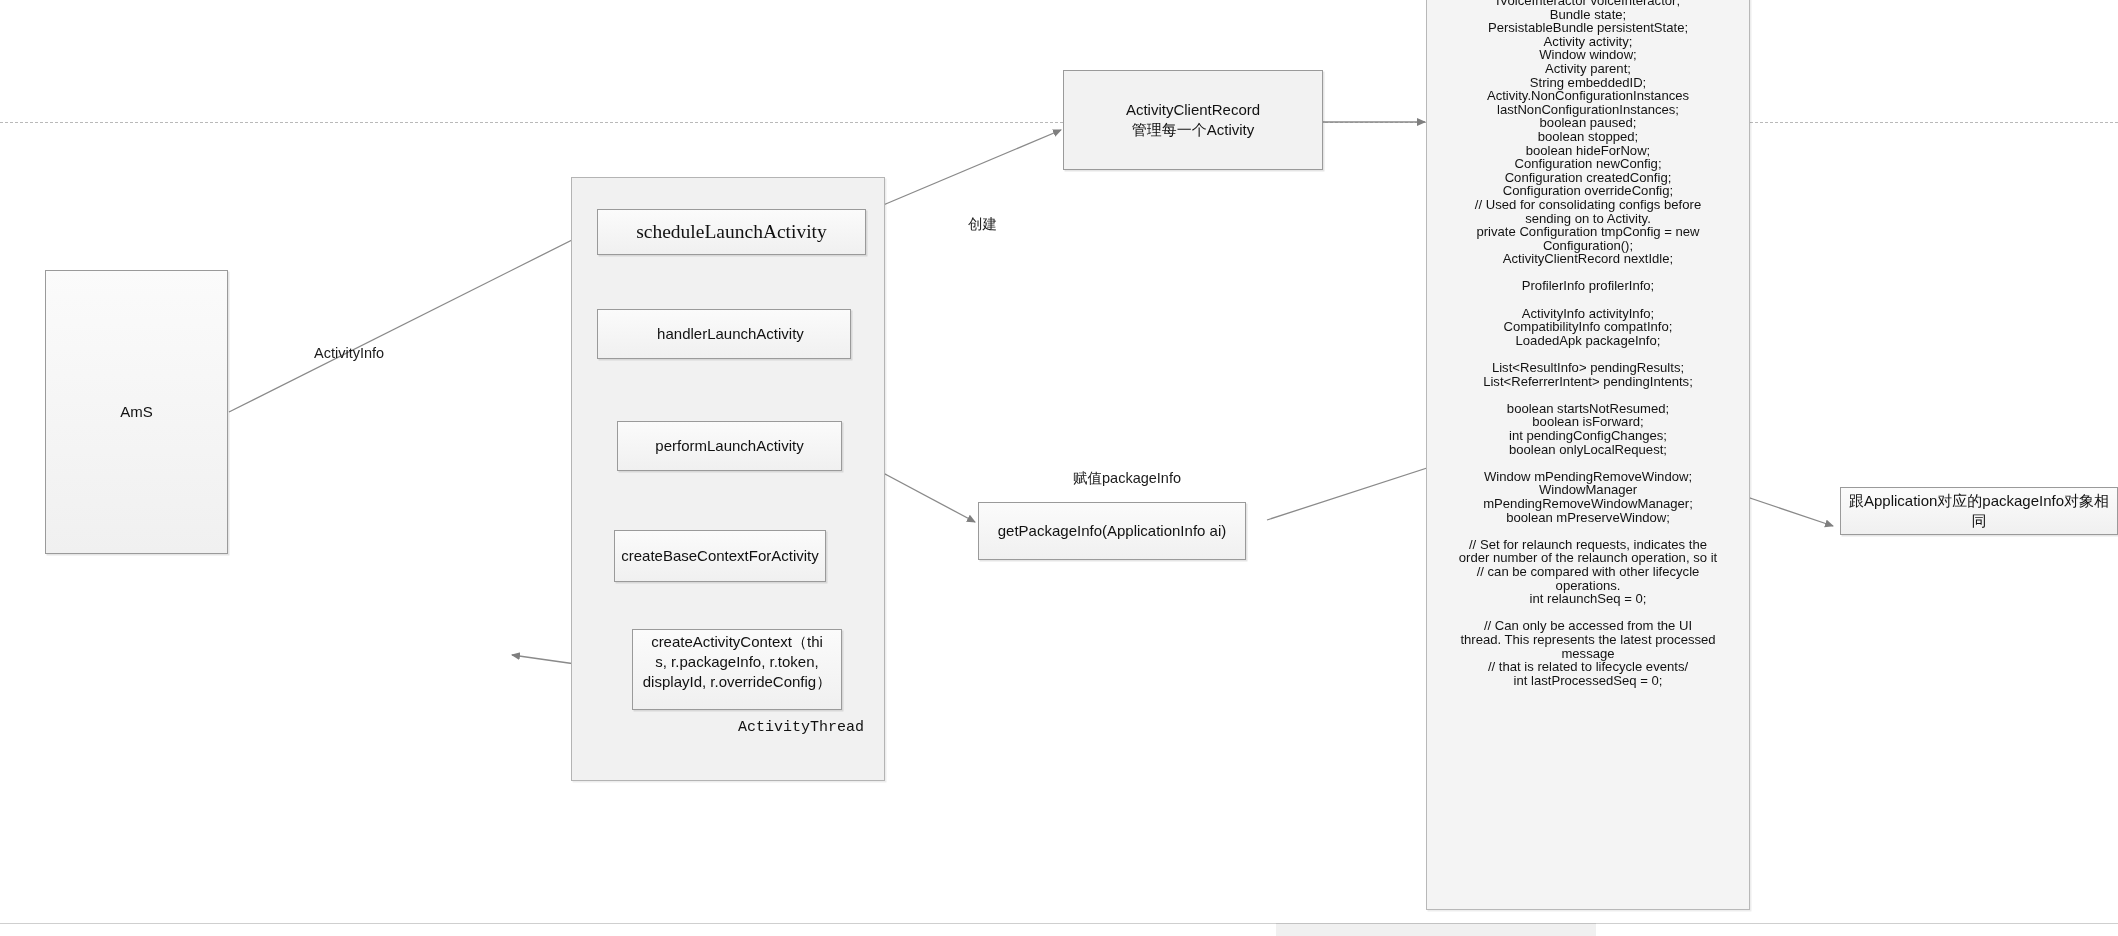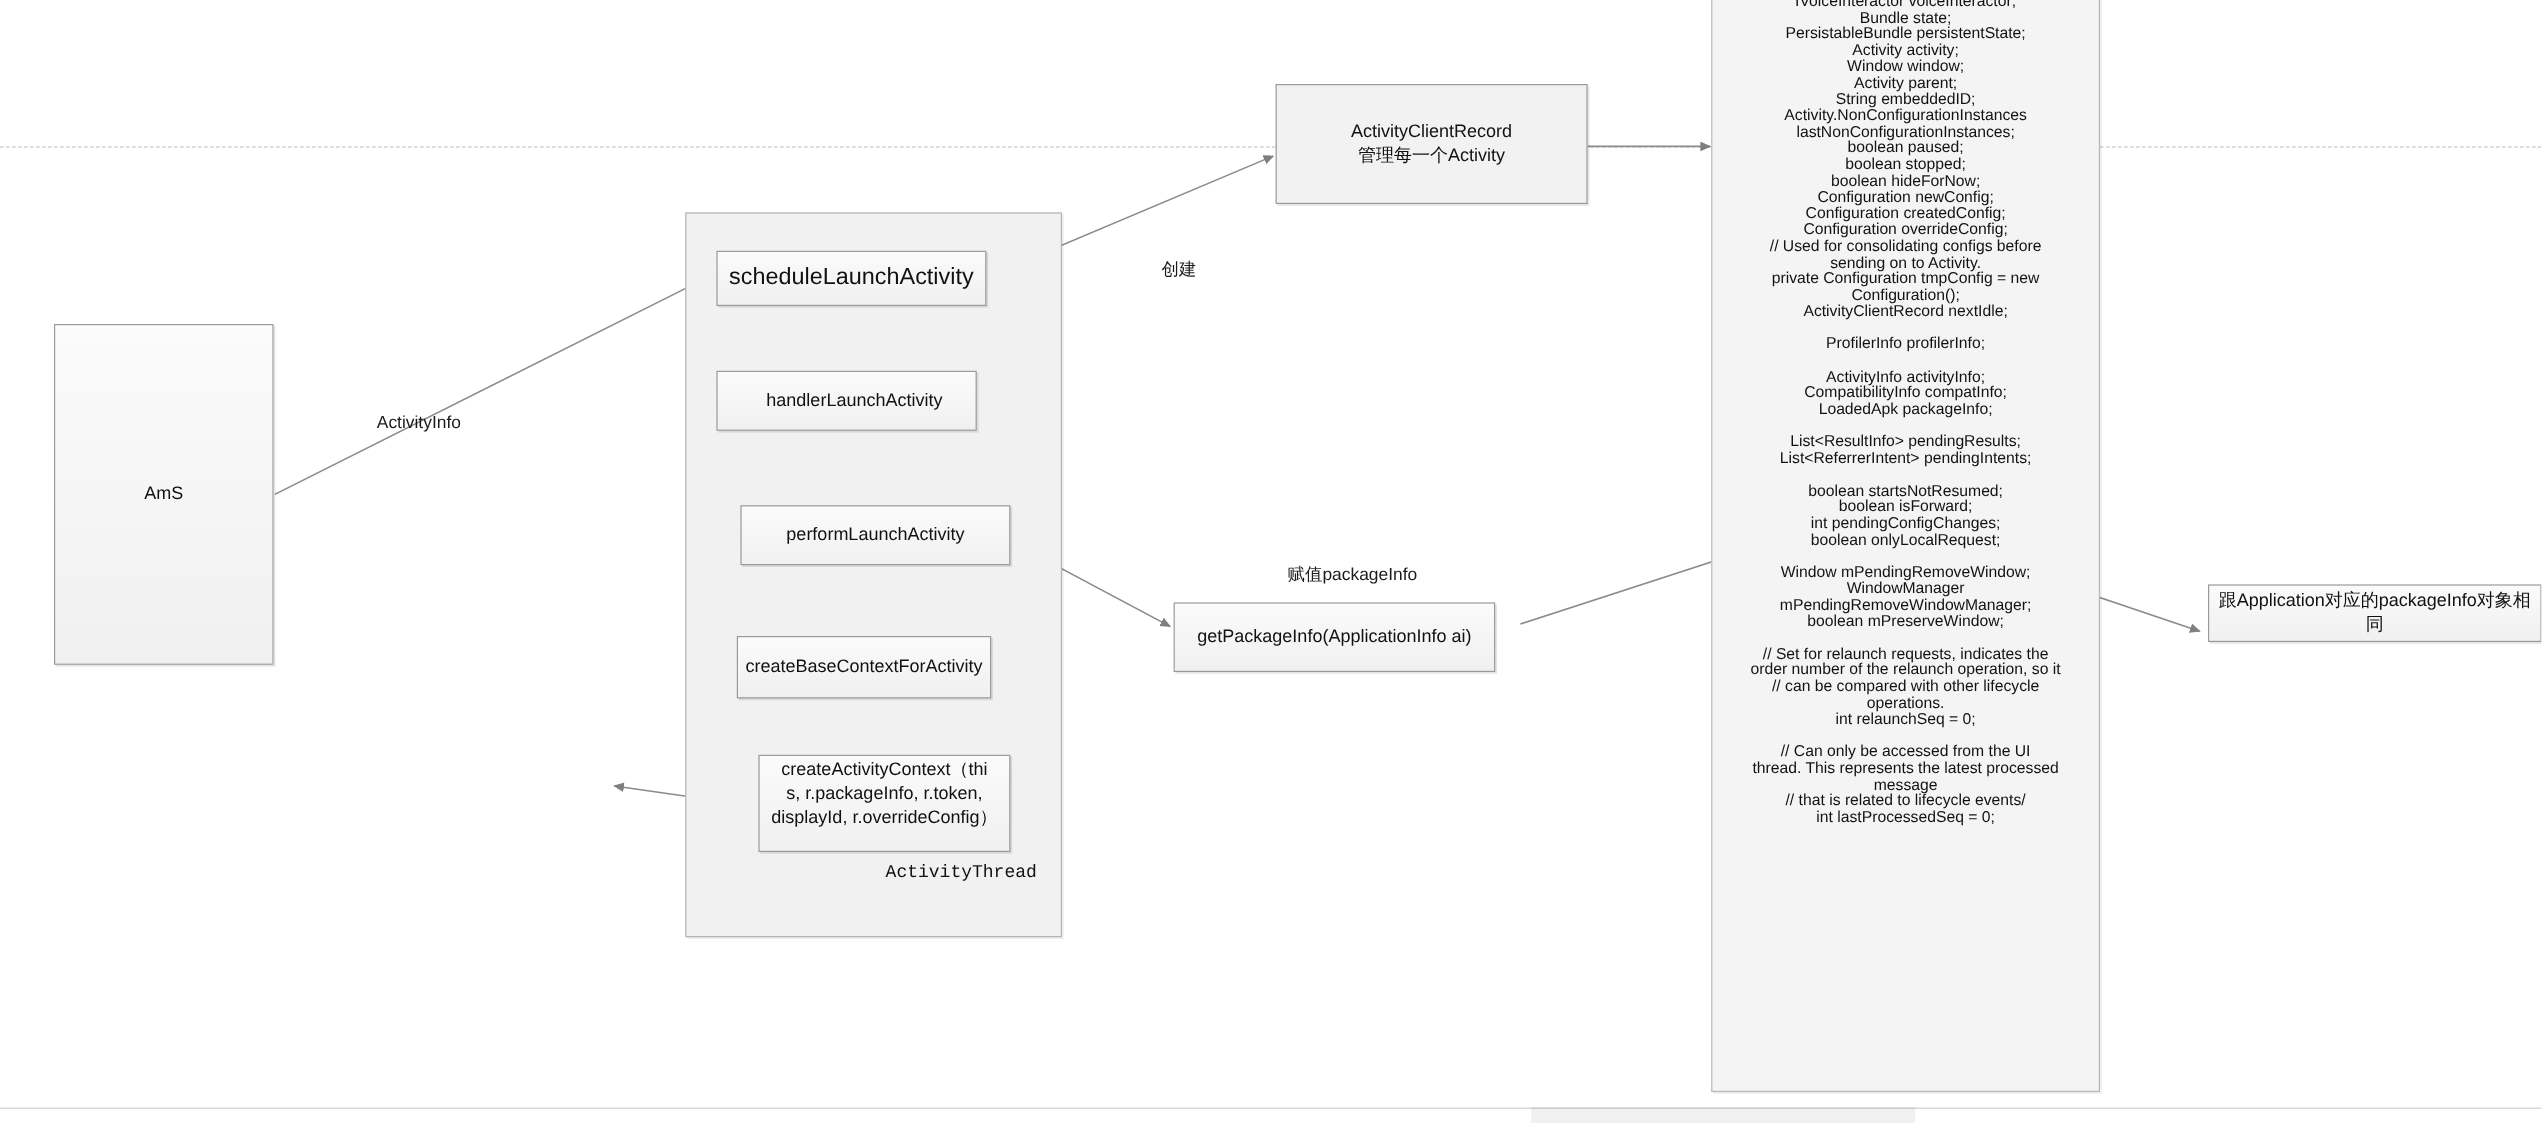--- a/index.html
+++ b/index.html
@@ -142,25 +142,25 @@
     <line x1="715" y1="582" x2="728" y2="628" stroke="#8a8a8a" stroke-width="1.4" marker-end="url(#arrow)"></line>
   </svg>
 
   <div class="node light" style="left:45px; top:270px; width:183px; height:284px;">
     <span class="node-title">AmS</span>
   </div>
 
   <div class="container-node" style="left:571px; top:177px; height:604px; width:314px;"></div>
   <div class="container-label" style="left:738px; top:719px;">ActivityThread</div>
 
-  <div class="node light" style="left:597px; top:209px; width:225px; height:46px;">
+  <div class="node light" style="left:597px; top:209px; width:269px; height:46px;font-family:Liberation Serif, serif;">
     <span class="node-title big">scheduleLaunchActivity</span>
   </div>
 
-  <div class="node light" style="left:597px; top:309px; width:217px; height:50px;padding-left:19px;">
+  <div class="node light" style="left:597px; top:309px; width:254px; height:50px;padding-left:19px;">
     <span class="node-title">handlerLaunchActivity</span>
   </div>
 
   <div class="node light" style="left:617px; top:421px; width:225px; height:50px;">
     <span class="node-title">performLaunchActivity</span>
   </div>
 
   <div class="node light" style="left:614px; top:530px; width:212px; height:52px;">
     <span class="node-title">createBaseContextForActivity</span>
   </div>

